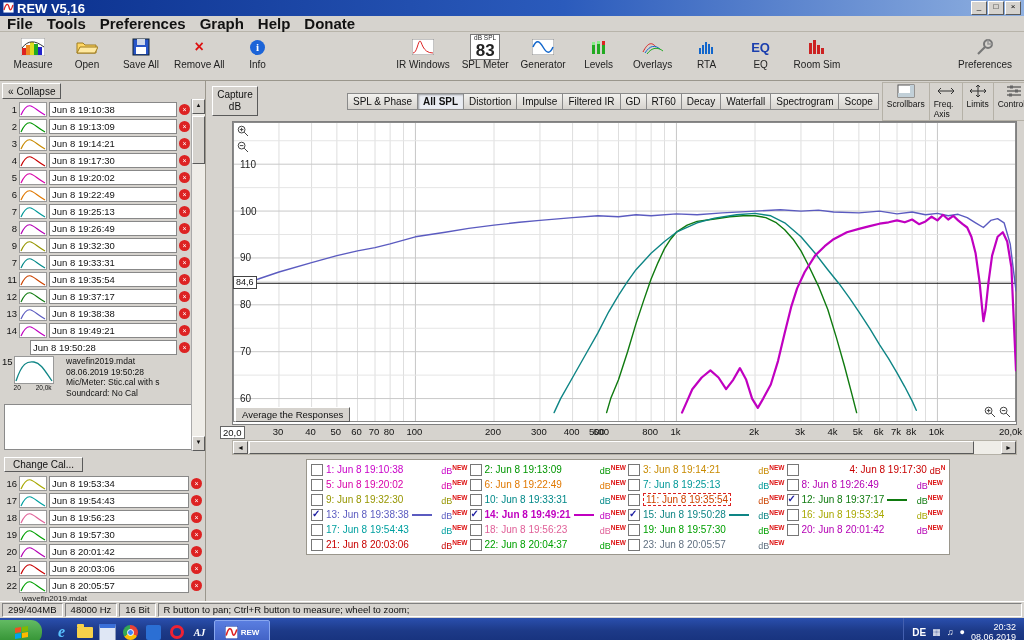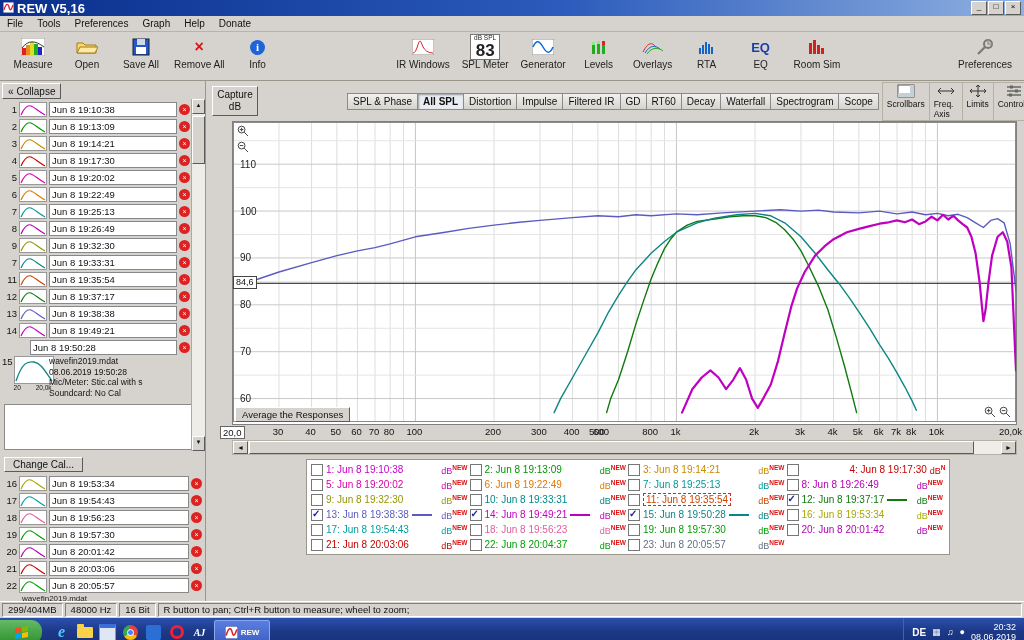--- a/index.html
+++ b/index.html
@@ -7,21 +7,21 @@
           font-family:"Liberation Sans",sans-serif;font-size:11px;color:#111;}
   
   .titlebar{height:16px;display:flex;align-items:center;padding:0 3px;gap:3px;
     background:linear-gradient(90deg,#0a2f8c,#2b5bbc 55%,#8fb0e0);color:#fff;}
   .title-text{font-weight:bold;font-size:13px;flex:1;}
   .winbtns{display:flex;gap:1px;}
   .wbtn{width:14px;height:12px;background:#d6d3ce;color:#000;border:1px solid;
     border-color:#fff #5a5a5a #5a5a5a #fff;font-size:8px;line-height:10px;text-align:center;}
   
   .menubar{height:15px;display:flex;align-items:center;background:#d6d3ce;border-bottom:1px solid #b8b4aa;}
-  .menu-item{padding:0 7px;font-size:10px;}
+  .menu-item{padding:0 7px;font-size:15px;font-weight:bold;}
   
   .toolbar{height:46px;display:flex;align-items:stretch;background:#d6d3ce;border-bottom:1px solid #9a968c;padding:1px 6px;}
   .tb-group{display:flex;align-items:flex-start;}
   .tb-center{margin:0 auto;}
   .tbtn{display:flex;flex-direction:column;align-items:center;padding:2px 6px;min-width:42px;font-size:10px;color:#222;}
   .ticon{height:24px;display:flex;align-items:center;justify-content:center;}
   .splbox{border:1px solid #777;background:#fff;padding:0 3px;text-align:center;line-height:1;}
   .splbox .s1{font-size:6.5px;display:block;}
   .splbox .s2{font-size:17px;font-weight:bold;display:block;}
   .infoi{width:15px;height:15px;border-radius:50%;background:#1c64d8;color:#fff;
@@ -40,21 +40,21 @@
   .mrow{height:17px;display:flex;align-items:center;gap:2px;padding-left:2px;}
   .mnum{width:15px;text-align:right;font-size:9.5px;flex:none;}
   .mthumb{width:26px;height:13px;background:#fff;border:1px solid #999;flex:none;display:block;}
   .mthumb svg{display:block;}
   .mdate{flex:1;height:13px;background:#fff;border:1px solid #888;font-size:9.5px;line-height:13px;
     padding:0 2px;white-space:nowrap;overflow:hidden;}
   .mclose{width:11px;height:11px;border-radius:50%;background:#d22;color:#fff;font-size:7px;line-height:11px;
     text-align:center;flex:none;margin-right:1px;}
   .sel-block{height:62px;}
   .sel-daterow{height:17px;display:flex;align-items:center;gap:2px;padding-left:30px;padding-right:14px;}
-  .sel-body{display:flex;gap:3px;padding-left:2px;}
+  .sel-body{display:flex;gap:20px;padding-left:2px;}
   .sel-left{width:44px;flex:none;display:flex;gap:1px;}
   .selnum{width:15px;text-align:right;font-size:9.5px;}
   .bigthumb{width:38px;height:26px;background:#fff;border:1px solid #999;display:block;}
   .thumb-axis{display:flex;justify-content:space-between;font-size:6.5px;width:38px;margin-left:0;}
   .sel-info{flex:1;font-size:8.5px;line-height:10.5px;overflow:hidden;white-space:nowrap;}
   .sel-icons{width:16px;display:flex;flex-direction:column;gap:2px;align-items:center;padding-top:2px;}
   .notes-box{height:44px;margin:3px 4px 3px 4px;background:#fff;border:1px solid #8a8a8a;}
   .changecal-row{height:22px;display:flex;align-items:center;padding-left:4px;}
   .changecal{font-size:10px;padding:1px 8px;}
   .partial-row{height:9px;font-size:8px;padding-left:22px;overflow:hidden;color:#222;}
@@ -890,21 +890,21 @@
               </span>
               <span class="llabel" style="color: rgb(91, 91, 192);">13: Jun 8 19:38:38</span>
               <span class="lswatch" style="border-top-color: rgb(91, 91, 192);"></span>
               <span class="lunit" style="color: rgb(91, 91, 192);"><span>dB</span><sup class="lnew">NEW</sup></span>
             </div>
 
             <div class="lcell">
               <span class="lck">
                 <span class="lckmark">✓</span>
               </span>
-              <span class="llabel" style="color: rgb(192, 0, 192);">14: Jun 8 19:49:21</span>
+              <span class="llabel" style="color: rgb(192, 0, 192); font-weight: bold;">14: Jun 8 19:49:21</span>
               <span class="lswatch" style="border-top-color: rgb(192, 0, 192);"></span>
               <span class="lunit" style="color: rgb(192, 0, 192);"><span>dB</span><sup class="lnew">NEW</sup></span>
             </div>
 
             <div class="lcell">
               <span class="lck">
                 <span class="lckmark">✓</span>
               </span>
               <span class="llabel" style="color: rgb(14, 133, 133);">15: Jun 8 19:50:28</span>
               <span class="lswatch" style="border-top-color: rgb(14, 133, 133);"></span>

